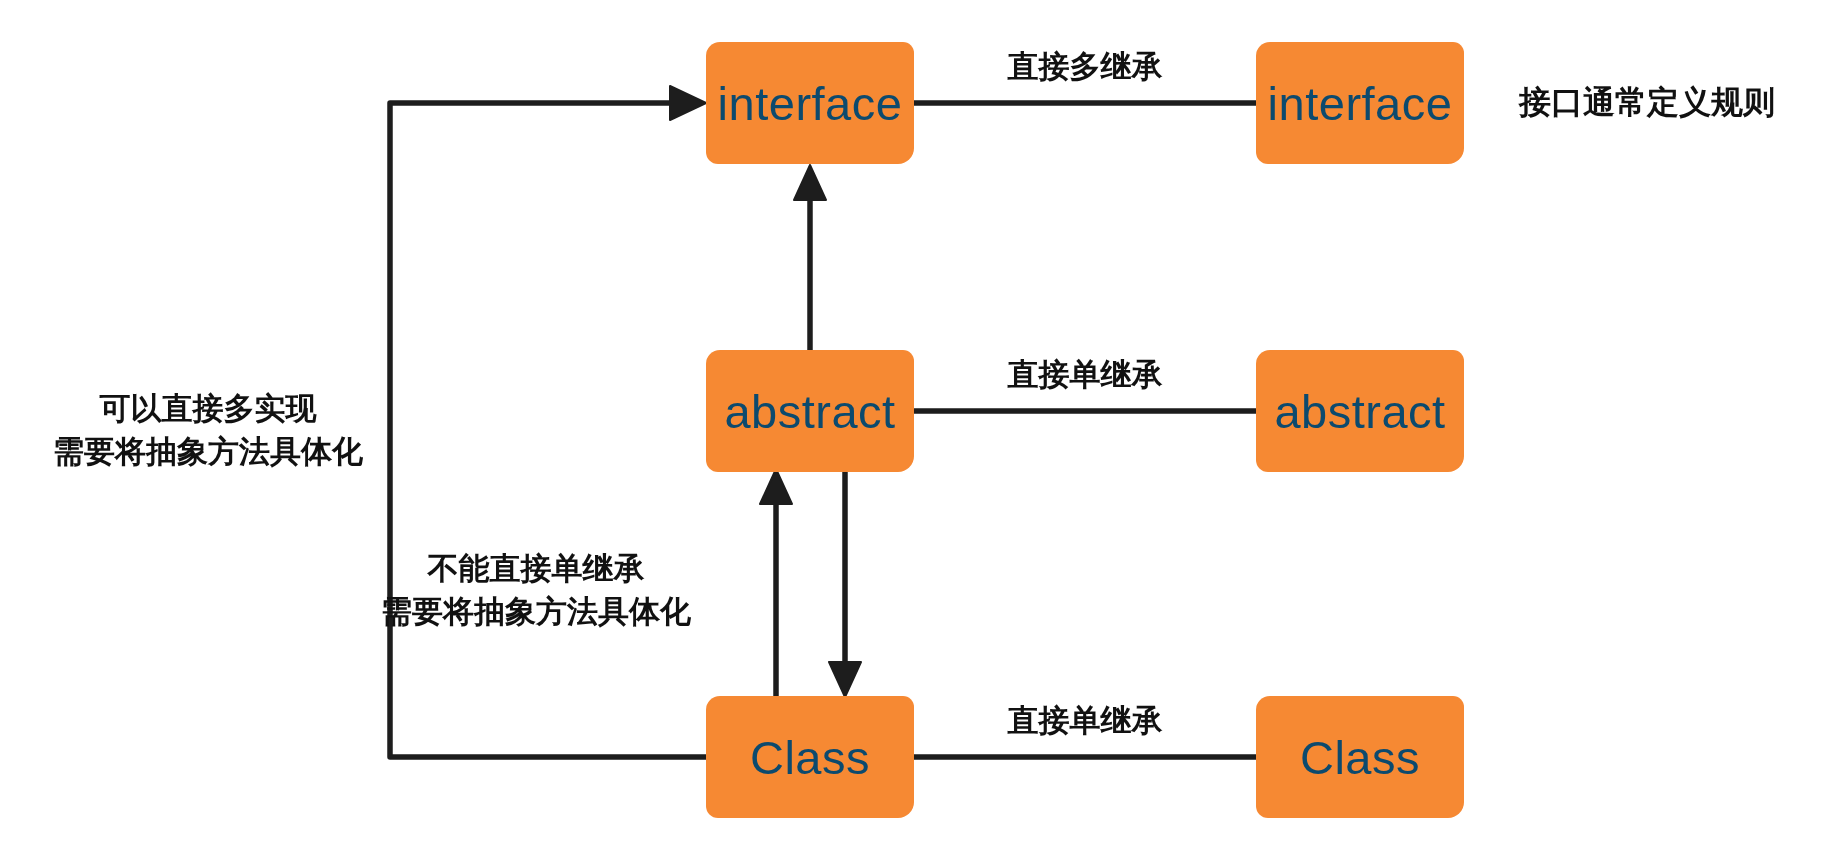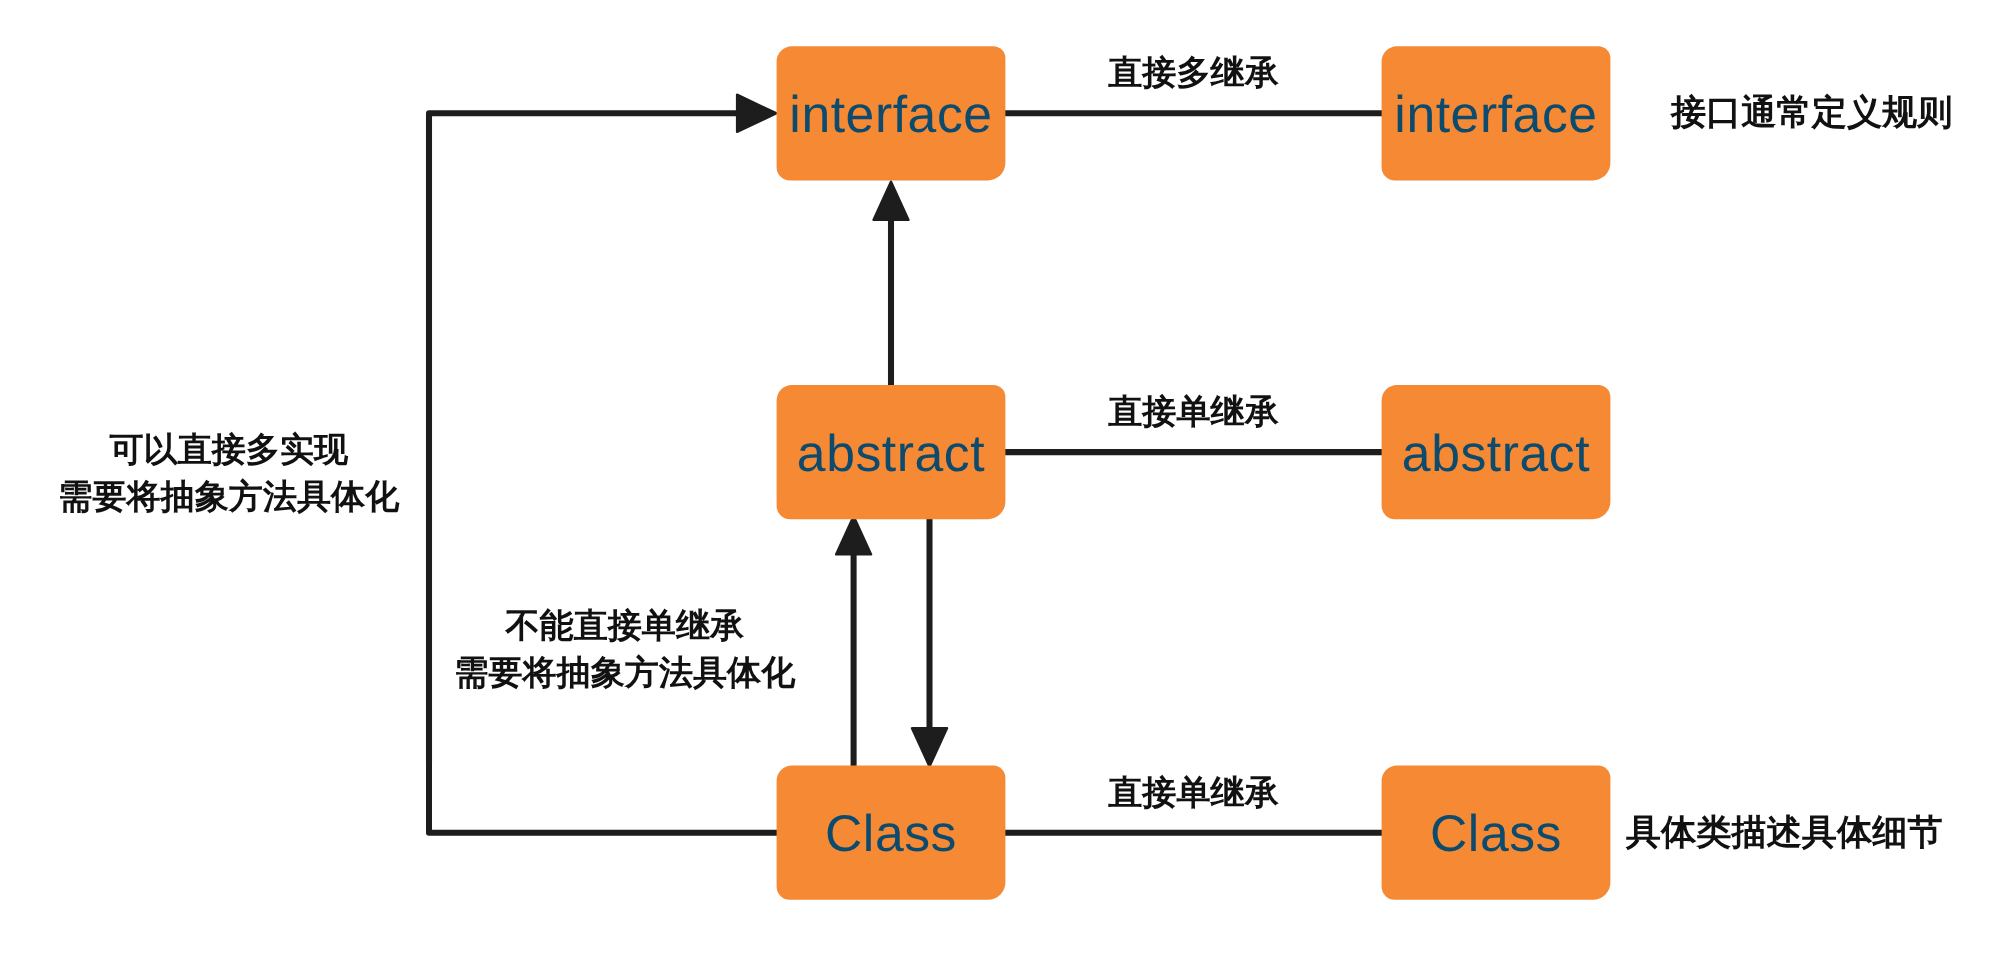--- a/index.html
+++ b/index.html
@@ -54,31 +54,30 @@
 
   <div class="node" style="left:708px;top:44px;">interface</div>
   <div class="node" style="left:708px;top:352px;">abstract</div>
   <div class="node" style="left:708px;top:698px;">Class</div>
 
   <div class="node" style="left:1258px;top:44px;">interface</div>
   <div class="node" style="left:1258px;top:352px;">abstract</div>
   <div class="node" style="left:1258px;top:698px;">Class</div>
 
   <div class="note" style="left:1478px;top:103px;margin-left:41px;">接口通常定义规则</div>
-  <div class="note" style="left:1478px;top:757px;">具体类描述具体细节</div>
 
   <div class="edge-label" style="left:1085px;top:66px;">直接多继承</div>
   <div class="edge-label" style="left:1085px;top:374px;">直接单继承</div>
   <div class="edge-label" style="left:1085px;top:720px;">直接单继承</div>
 
 
   <div class="edge-label" style="left:208px;top:430px;">
     <div>可以直接多实现</div>
     <div>需要将抽象方法具体化</div>
   </div>
 
-  <div class="edge-label" style="left:568px;top:590px;">
+  <div class="edge-label" style="left:536px;top:590px;">
     <div>不能直接单继承</div>
     <div>需要将抽象方法具体化</div>
   </div>
 
 
 </div>
 
 </body></html>

